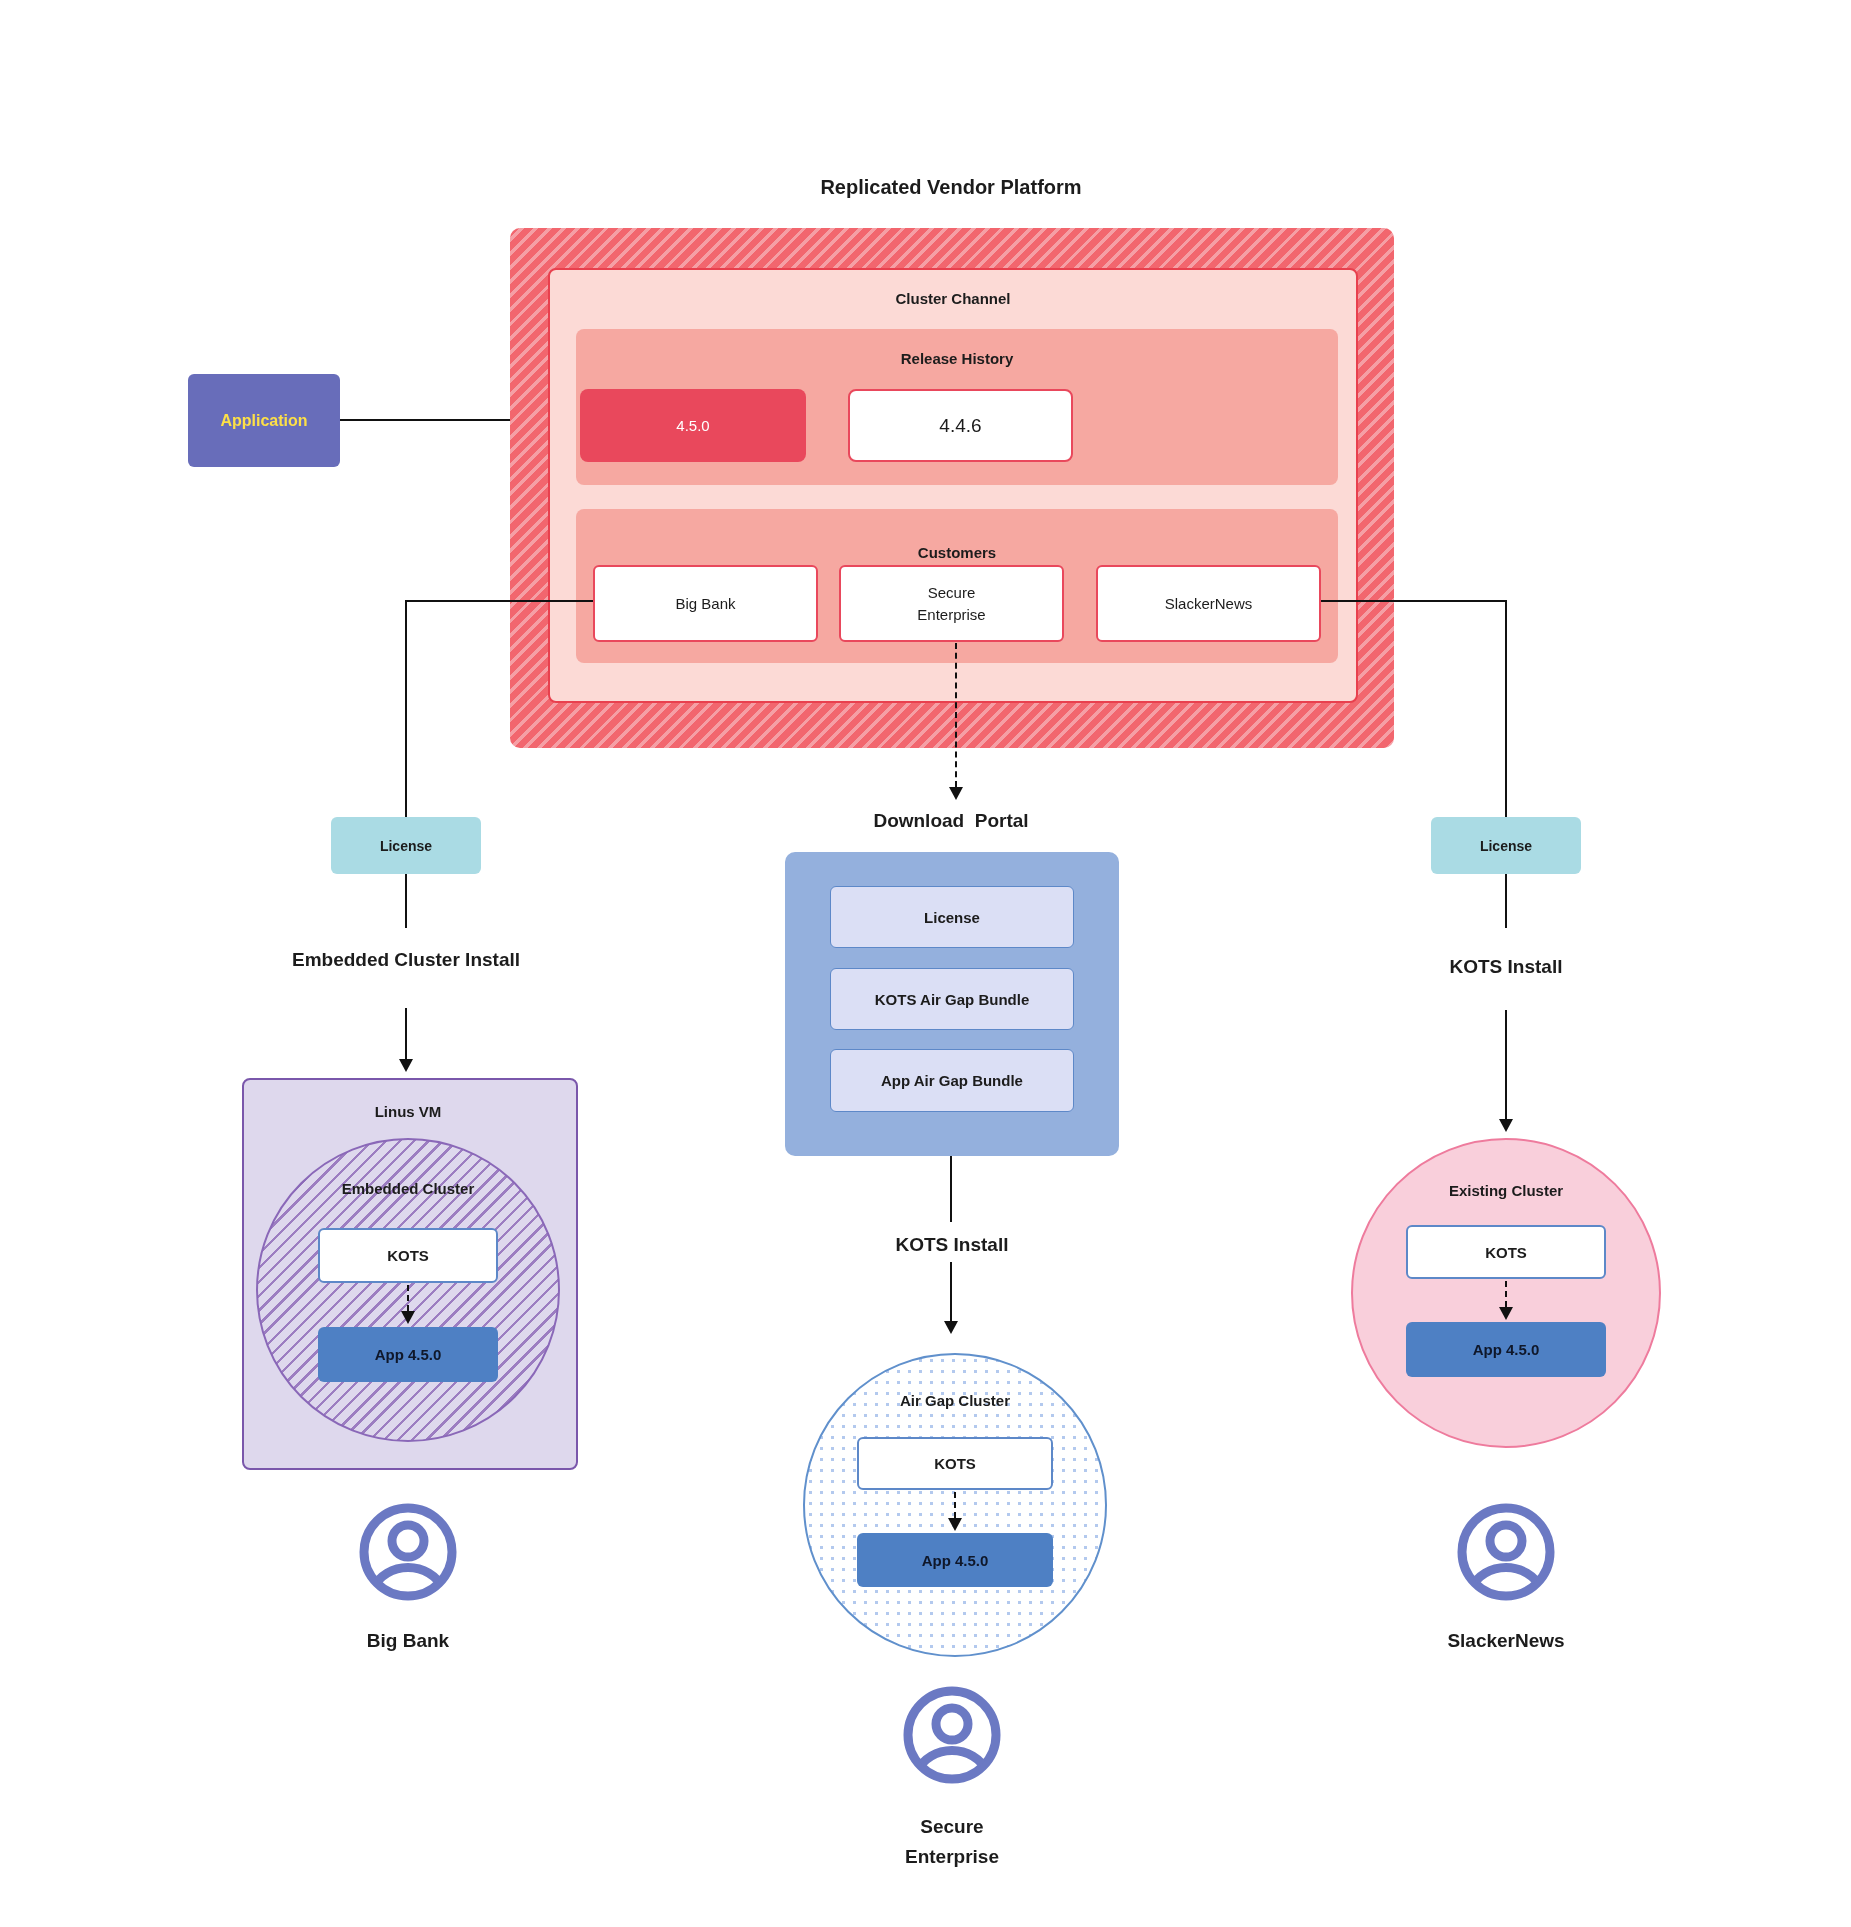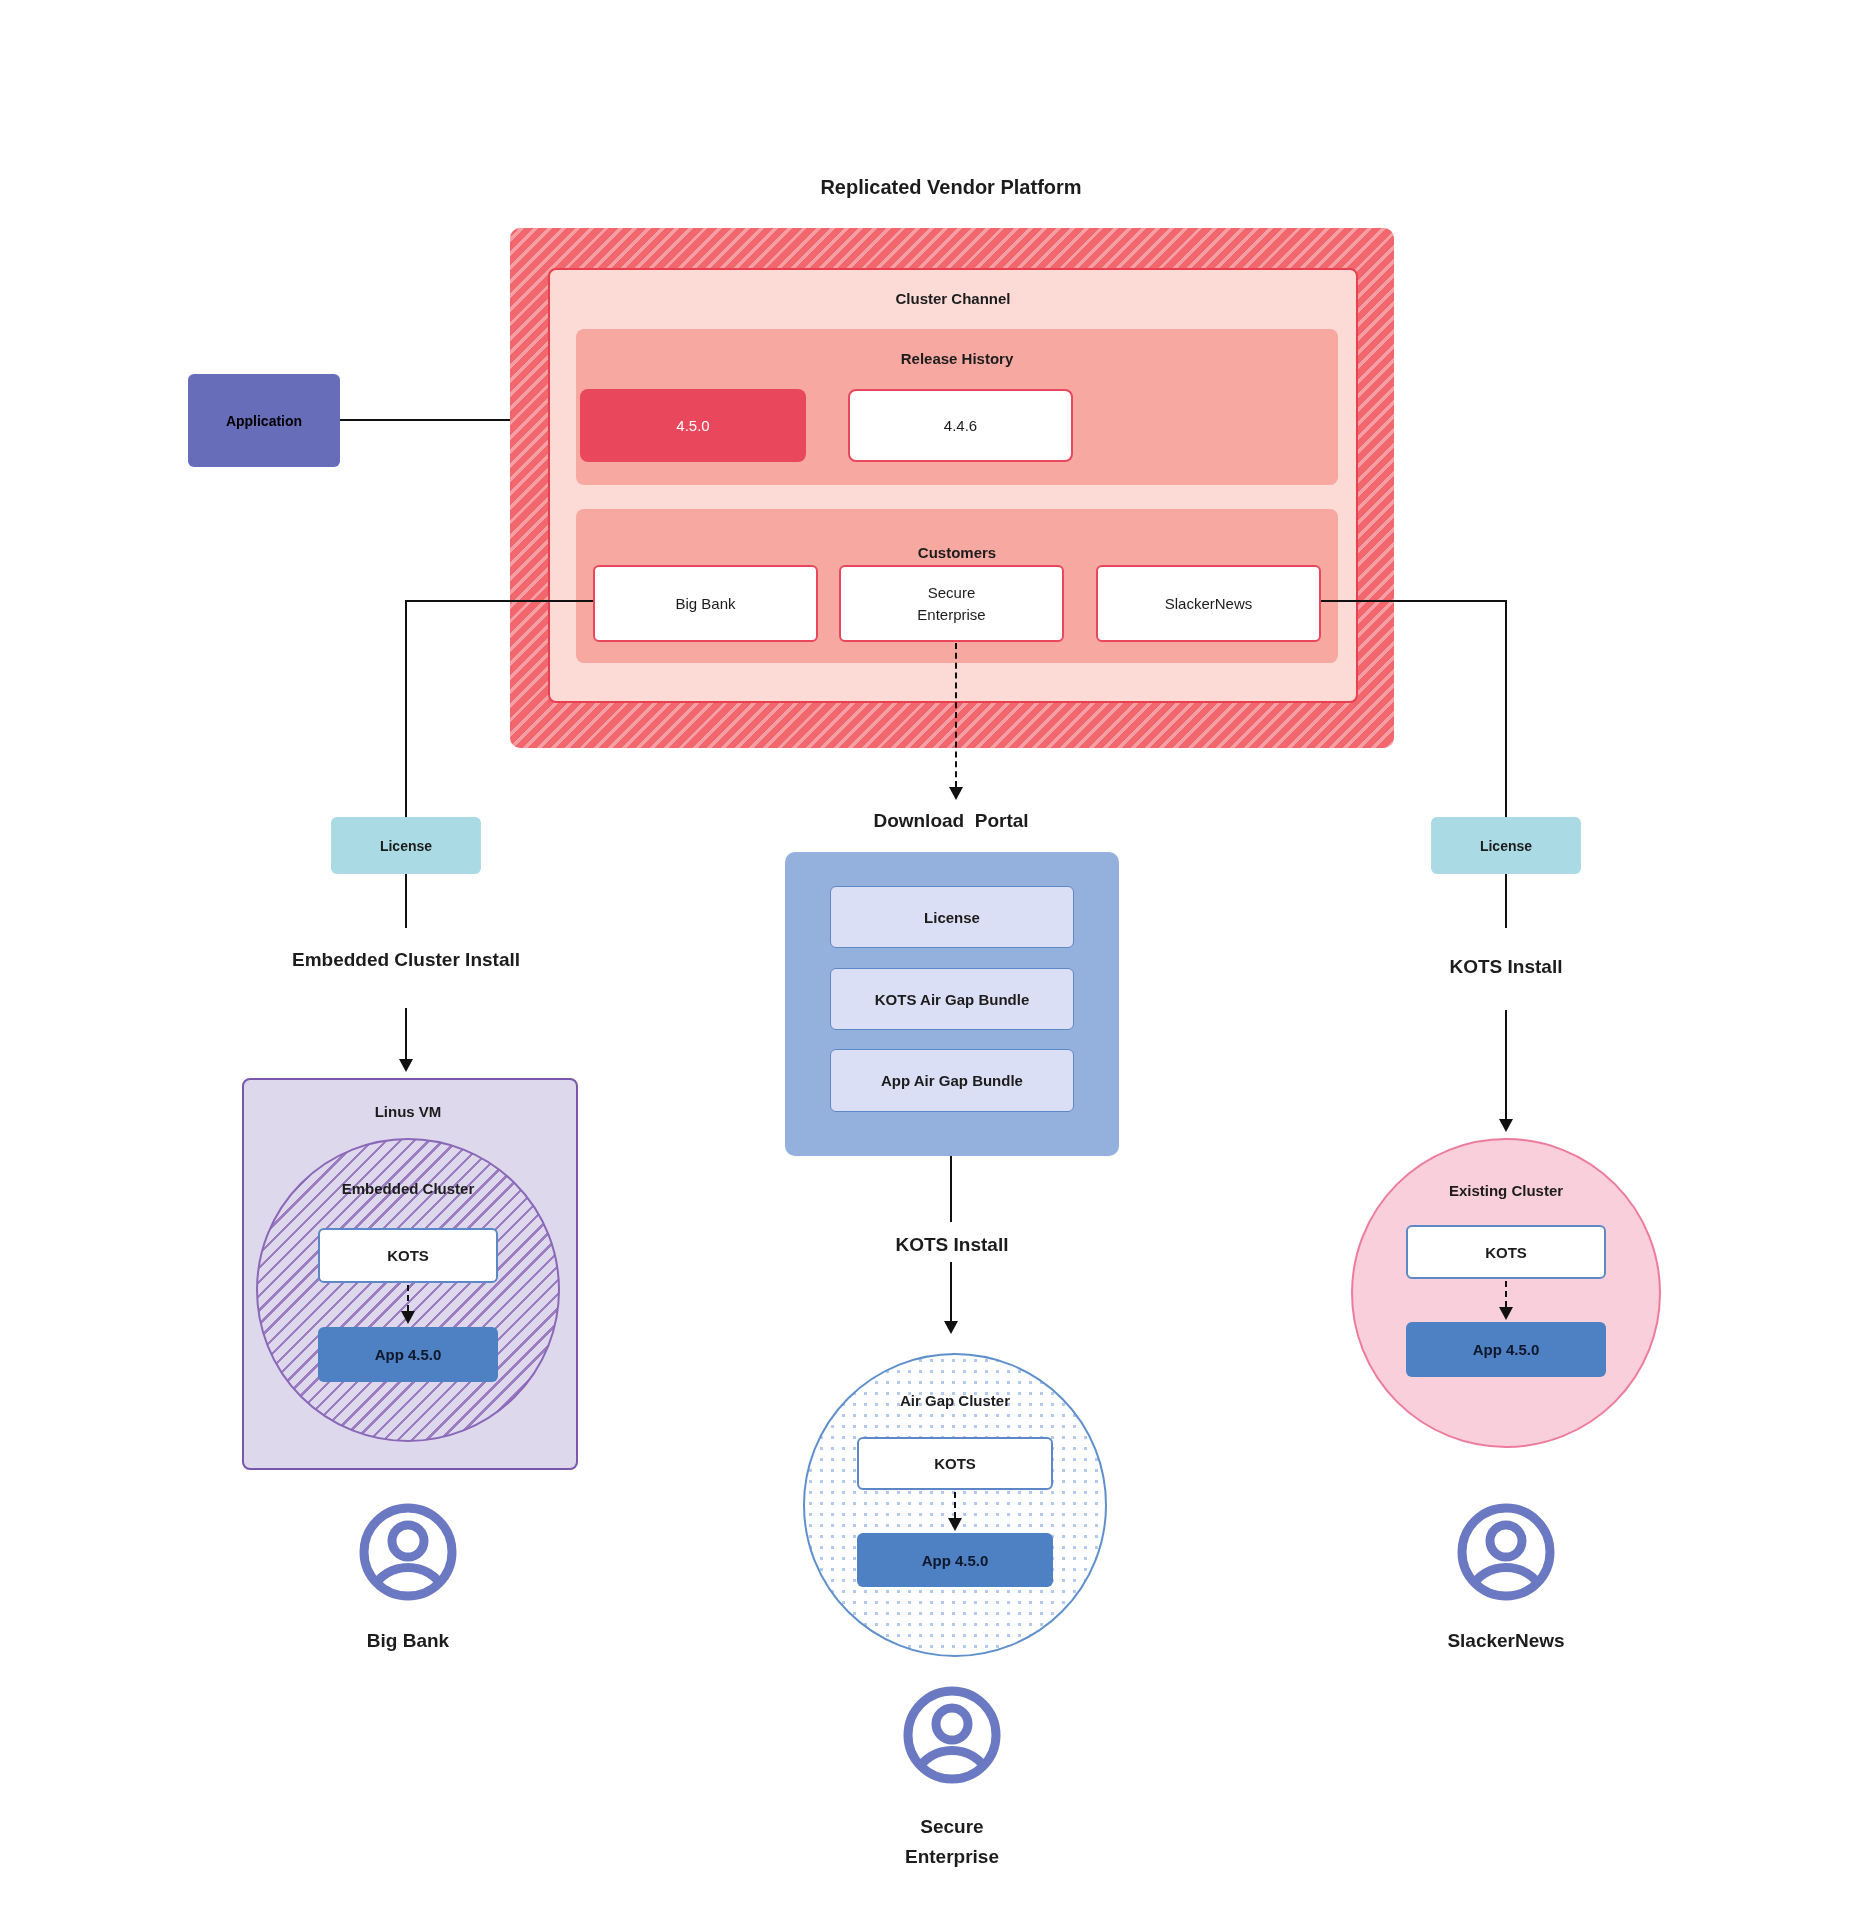--- a/index.html
+++ b/index.html
@@ -14,23 +14,23 @@
   .sec{font-size:15px;font-weight:600;}
   .flowlbl{font-size:19px;font-weight:600;}
   
   .hatch-red{
     background:repeating-linear-gradient(135deg,#f2666e 0px,#f2666e 6.5px,#f59fa5 6.5px,#f59fa5 10px);
     border-radius:10px;
   }
   .stable{background:#fcdad6;border:2.5px solid #e8404e;border-radius:8px;}
   .salmon{background:#f6a8a1;border-radius:8px;}
   .rel-hot{background:#e9485c;border-radius:8px;color:#fff;font-size:15px;}
-  .rel-old{background:#fff;border:2px solid #e9485c;border-radius:8px;font-size:15px;}
+  .rel-old{background:#fff;border:2px solid #e9485c;border-radius:8px;font-size:19px;}
   .cust{background:#fff;border:2px solid #e9485c;border-radius:6px;font-size:15px;}
-  .appbox{background:#686dba;border-radius:6px;color:#000000;font-size:14px;font-weight:600;}
+  .appbox{background:#686dba;border-radius:6px;color:#fde047;font-size:16px;font-weight:600;}
   .license{background:#aadbe4;border-radius:6px;font-size:14px;font-weight:600;}
   .portal{background:#94b0dd;border-radius:10px;}
   .portal-item{background:#dbdff5;border:1.5px solid #5d88c8;border-radius:6px;font-size:15px;font-weight:600;}
   .vmbox{background:#ded8ed;border:2px solid #7a57ab;border-radius:8px;}
   .circle{position:absolute;border-radius:50%;box-sizing:border-box;}
   .hatch-purple{
     background-color:#ded8ed;
     background-image:repeating-linear-gradient(135deg,#9c7dc1 0px,#9c7dc1 2.4px,transparent 2.4px,transparent 10px);
     border:2.5px solid #8a68b8;
   }

